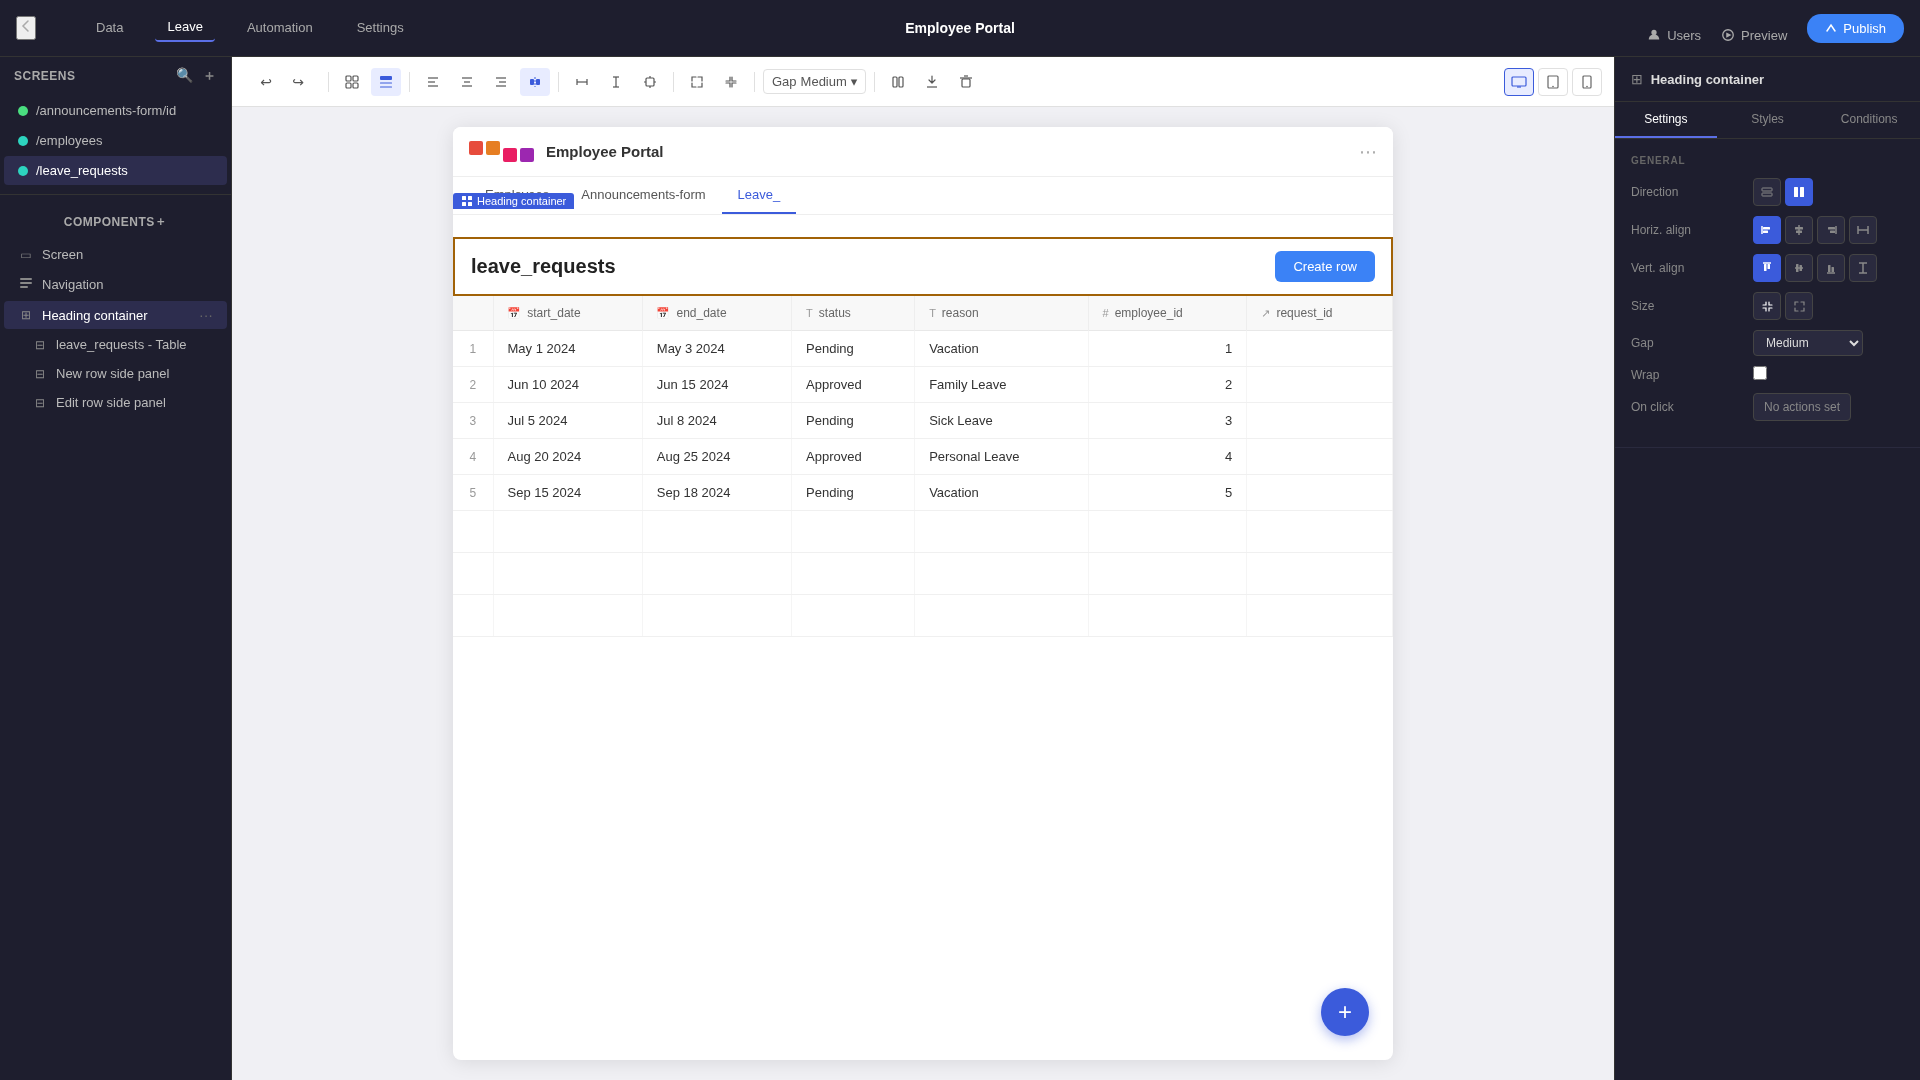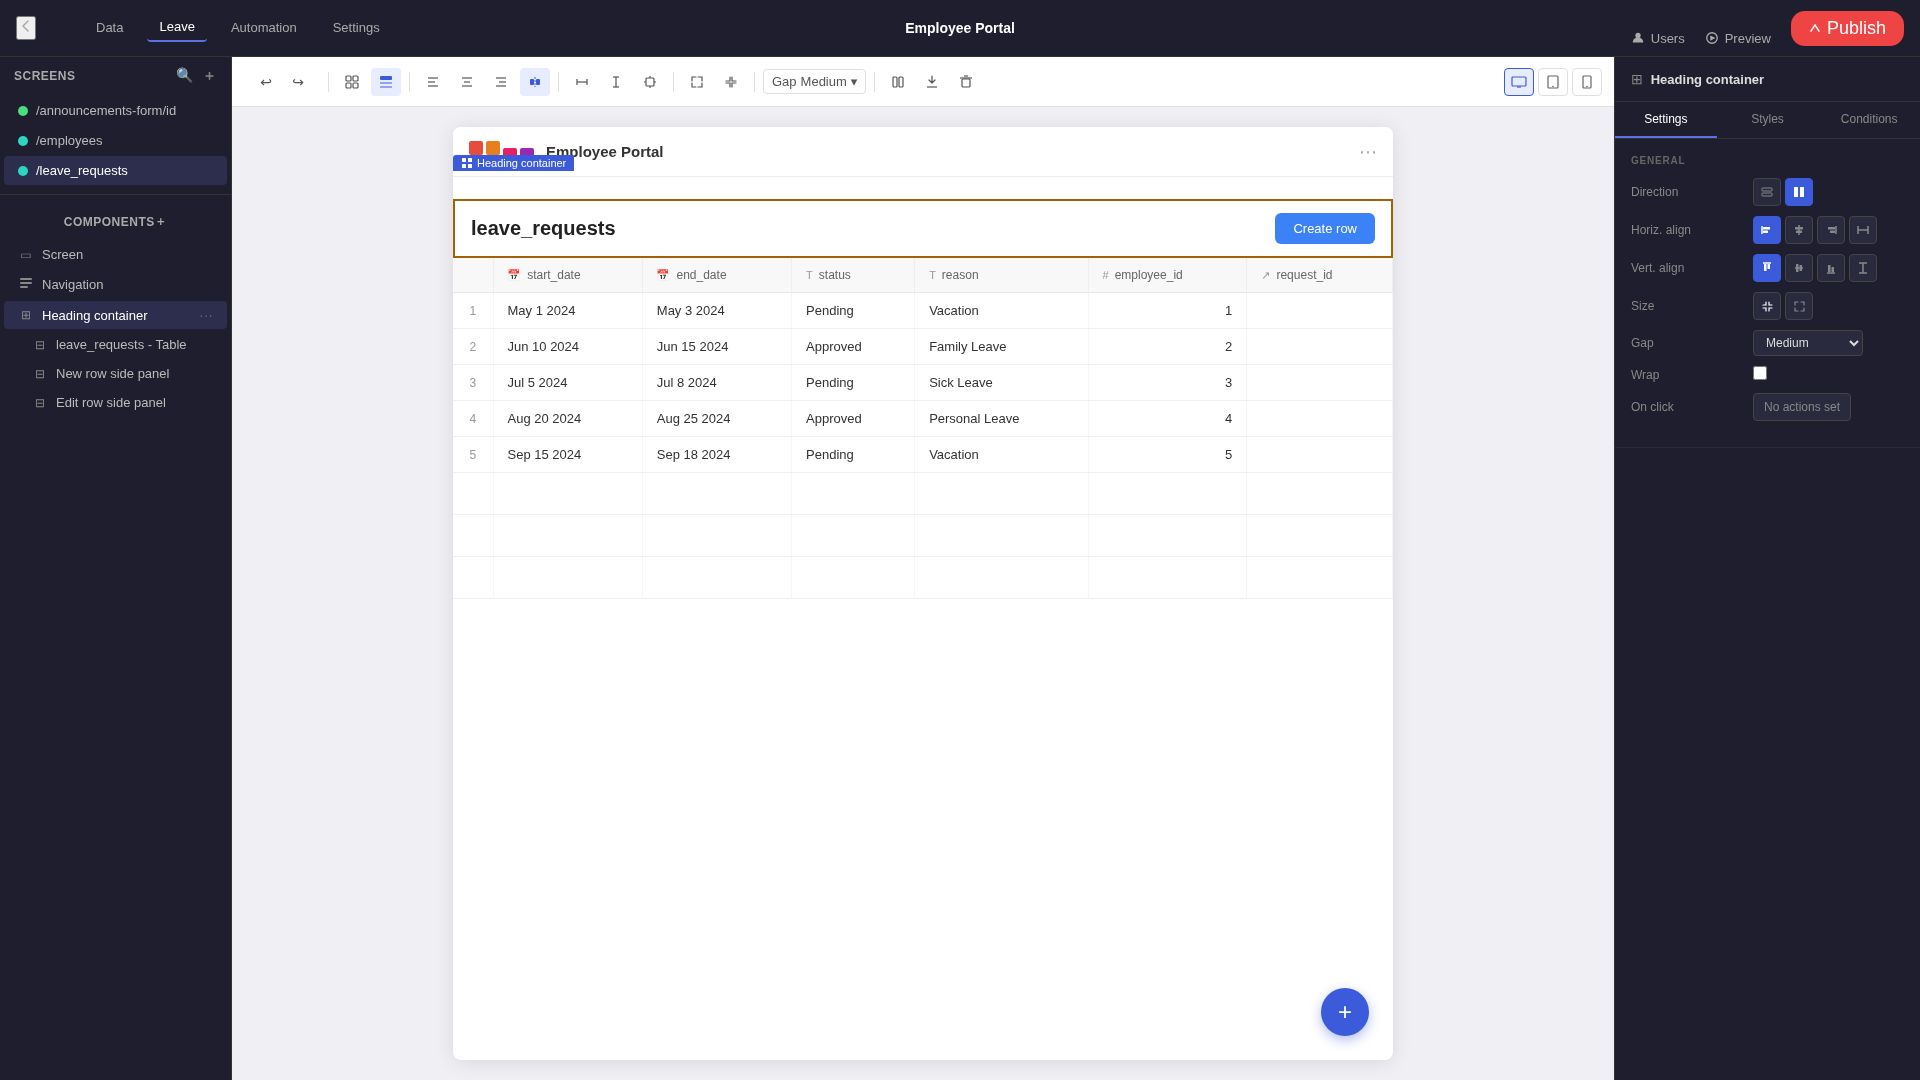--- a/index.html
+++ b/index.html
@@ -5,37 +5,37 @@
     * { box-sizing: border-box; margin: 0; padding: 0; }
     body { font-family: -apple-system, BlinkMacSystemFont, 'Segoe UI', sans-serif; background: #1a1a2e; color: #333; font-size: 13px; overflow: hidden; width: 1920px; height: 1080px; }
 
     
     .top-nav {
       display: flex; align-items: center; height: 57px;
       background: #1e1e2e; border-bottom: 1px solid #333;
       padding: 0 16px; gap: 24px; position: relative;
     }
     .top-nav .back-btn { color: #aaa; cursor: pointer; font-size: 16px; }
-    .top-nav .nav-tabs { display: flex; gap: 12px; margin-left: 8px; align-items: center; }
+    .top-nav .nav-tabs { display: flex; gap: 20px; margin-left: 8px; align-items: center; }
     .top-nav .nav-tab {
       color: #aaa; padding: 6px 12px; cursor: pointer; border-radius: 4px;
       font-size: 13px;
     }
     .top-nav .nav-tab.active { color: #fff; border-bottom: 2px solid #5b6fe6; }
     .top-nav .app-title {
       position: absolute; left: 50%; transform: translateX(-50%);
       color: #fff; font-size: 14px; font-weight: 600;
     }
     .top-nav .right-actions { margin-left: auto; display: flex; align-items: flex-end; gap: 20px; }
     .top-nav .right-actions .action-btn {
       color: #aaa; font-size: 13px; cursor: pointer; display: flex; align-items: center; gap: 6px;
     }
     .publish-btn {
-      background: #ef4444; color: #fff; border: none; border-radius: 14px;
-      padding: 7px 18px; font-size: 18px; cursor: pointer; display: flex; align-items: center; gap: 6px;
+      background: #3b82f6; color: #fff; border: none; border-radius: 14px;
+      padding: 7px 18px; font-size: 13px; cursor: pointer; display: flex; align-items: center; gap: 6px;
     }
 
     
     .main-layout { display: flex; height: calc(1080px - 57px); }
 
     
     .left-sidebar {
       width: 232px; background: #1e1e2e; border-right: 1px solid #333;
       display: flex; flex-direction: column; overflow: hidden;
     }
@@ -510,20 +510,25 @@
           <div class="frame-logo">
             <div class="logo-sq red"></div>
             <div class="logo-sq orange"></div>
             <div class="logo-sq pink" style="margin-top:7px;"></div>
             <div class="logo-sq purple" style="margin-top:7px;"></div>
           </div>
           <span class="frame-app-title">Employee Portal</span>
           <span class="frame-dots">⋯</span>
         </div>
 
+        <div class="frame-tabs">
+          <div class="frame-tab">Employees</div>
+          <div class="frame-tab">Announcements-form</div>
+          <div class="frame-tab active">Leave_</div>
+        </div>
 
         <div style="position: relative; padding-top: 22px;">
           <div class="heading-label-tag">
             <svg width="12" height="12" viewBox="0 0 12 12" fill="none">
                 <rect x="1" y="1" width="4" height="4" rx="0.5" fill="white"></rect>
                 <rect x="7" y="1" width="4" height="4" rx="0.5" fill="white"></rect>
                 <rect x="1" y="7" width="4" height="4" rx="0.5" fill="white"></rect>
                 <rect x="7" y="7" width="4" height="4" rx="0.5" fill="white"></rect>
               </svg>
             <span>Heading container</span>

